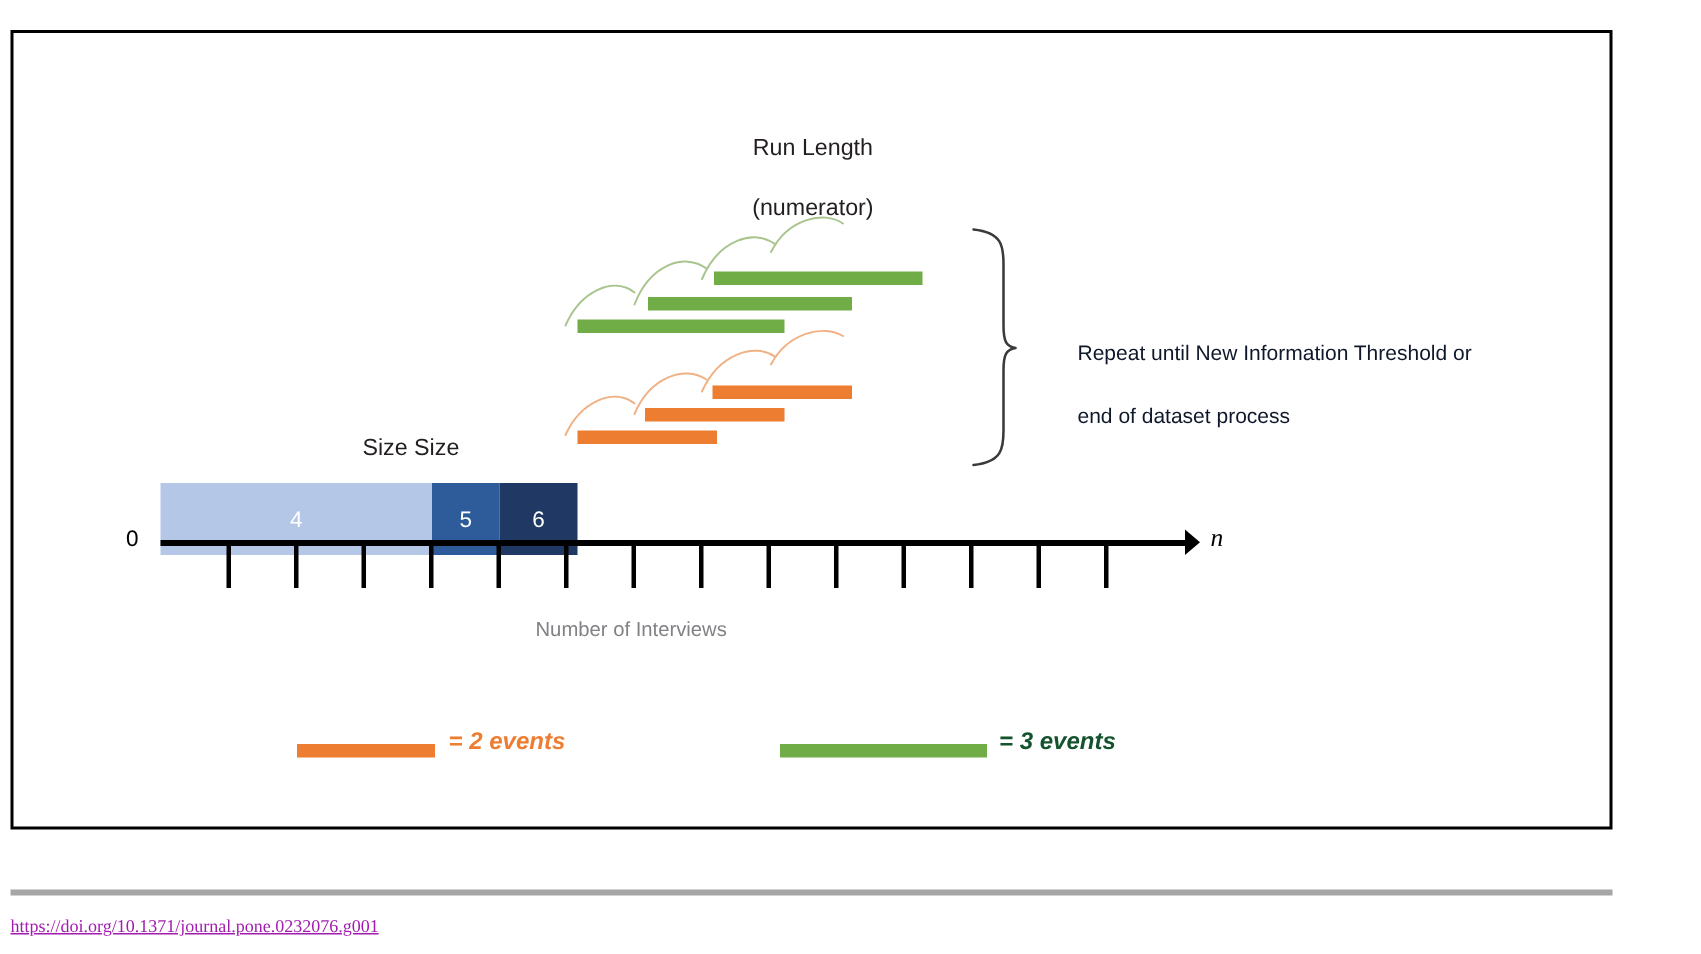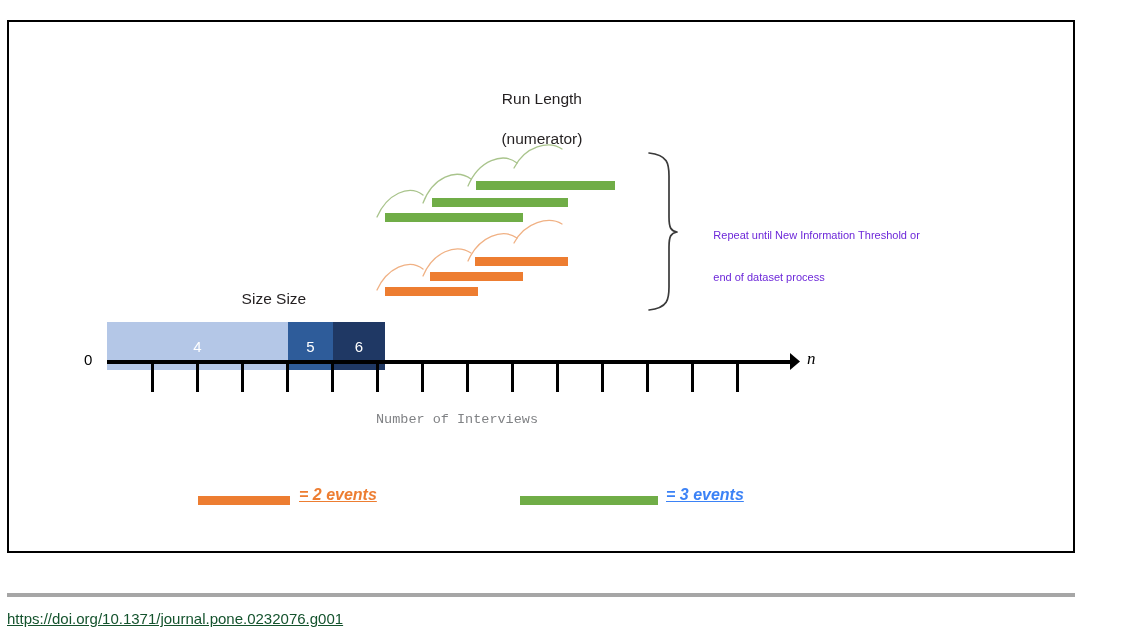--- a/index.html
+++ b/index.html
@@ -51,22 +51,22 @@
 
   .hdr-label {
     font-size: 15.5px;
     color: #231f20;
     line-height: 20px;
     text-align: center;
     font-family: "Liberation Sans", sans-serif;
   }
 
   .note-text {
-    font-size: 11px;
-    color: #6d28d9;
+    font-size: 14px;
+    color: #0f172a;
     line-height: 21px;
     font-family: "Liberation Sans", sans-serif;
   }
 
   .axis-caption {
     font-size: 13.5px;
     color: #808285;
     font-family: "Liberation Sans", sans-serif;
   }
 
@@ -119,21 +119,20 @@
   .legend-swatch {
     position: absolute;
     height: 9px;
   }
   .legend-text {
     position: absolute;
     font-size: 16px;
     font-style: italic;
     font-weight: bold;
     font-family: "Liberation Sans", sans-serif;
-    text-decoration: underline;
   }
 
   
   .caption-title {
     position: absolute;
     left: 7px;
     top: 553px;
     font-family: "Liberation Serif", serif;
     font-weight: bold;
     font-size: 17.5px;
@@ -145,23 +144,23 @@
     left: 7px;
     top: 581px;
     width: 1068px;
     height: 4px;
     background: #a6a6a6;
   }
   .caption-doi {
     position: absolute;
     left: 7px;
     top: 598px;
-    font-family: Liberation Sans, sans-serif;
-    font-size: 15px;
-    color: #14532d;
+    font-family: Liberation Serif, serif;
+    font-size: 12px;
+    color: #a21caf;
     text-decoration: underline;
     cursor: pointer;
   }
 </style>
 </head>
 <body>
 
 <div id="page">
 
   <div class="figure-frame">
@@ -240,27 +239,27 @@
     <div class="tick" style="left:547px; top:341px; height:29px;"></div>
     <div class="tick" style="left:592px; top:341px; height:29px;"></div>
     <div class="tick" style="left:637px; top:341px; height:29px;"></div>
     <div class="tick" style="left:682px; top:341px; height:29px;"></div>
     <div class="tick" style="left:727px; top:341px; height:29px;"></div>
 
     <div class="abs zero-label" style="left:75px; top:329px;">0</div>
 
     <div class="abs n-label" style="left:798px; top:327px;">n</div>
 
-    <div class="abs axis-caption" style="left:348px; top:390px; width:200px; text-align:center;font-family:Liberation Mono, monospace;">Number of Interviews</div>
+    <div class="abs axis-caption" style="left:348px; top:390px; width:200px; text-align:left;">Number of Interviews</div>
 
     <div class="legend-swatch" style="left:189px; top:474px; width:92px; background:#ed7d31;"></div>
     <div class="legend-text" style="left:290px; top:464px; color:#ed7d31;">= 2 events</div>
 
     <div class="legend-swatch" style="left:511px; top:474px; width:138px; background:#70ad47;"></div>
-    <div class="legend-text" style="left:657px; top:464px; color:#3b82f6;">= 3 events</div>
+    <div class="legend-text" style="left:657px; top:464px; color:#14532d;">= 3 events</div>
 
   </div>
 
 
   <div class="caption-rule"></div>
 
   <a class="caption-doi" href="#">https://doi.org/10.1371/journal.pone.0232076.g001</a>
 
 </div>
 

